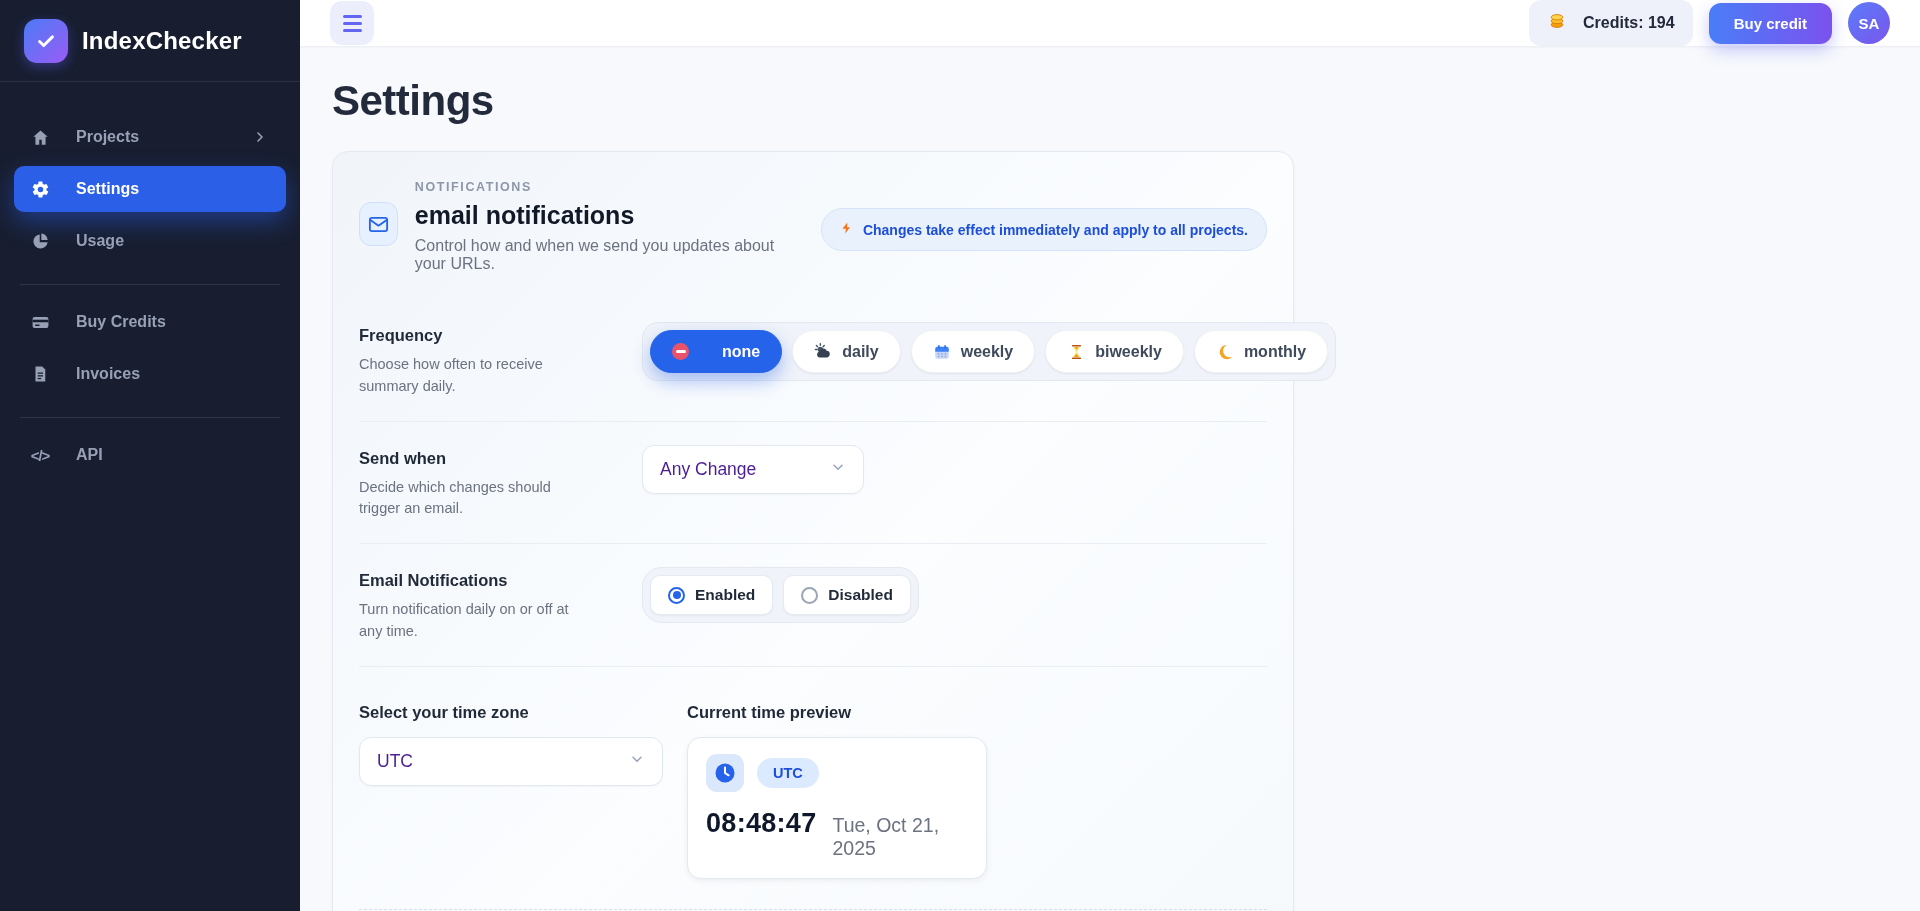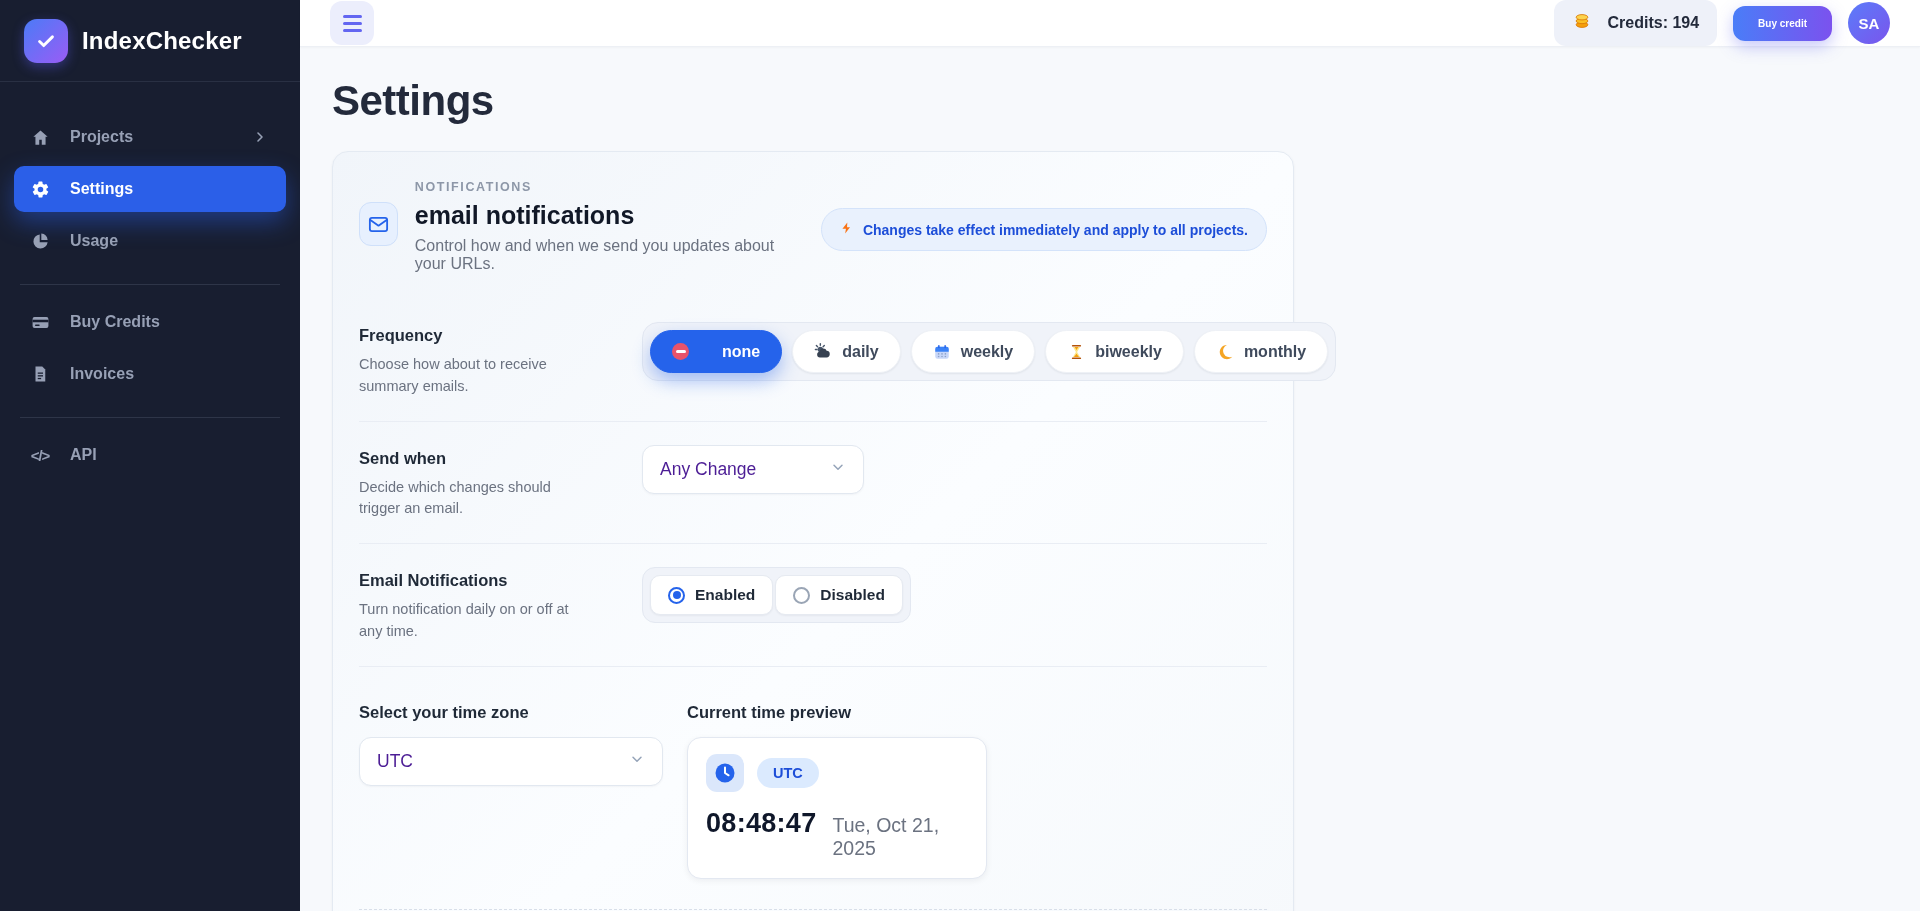--- a/index.html
+++ b/index.html
@@ -23,21 +23,21 @@
   }
   .brand-logo {
     width: 44px; height: 44px; border-radius: 13px;
     background: linear-gradient(135deg, #4b7bf7 0%, #9a5cf5 100%);
     display: flex; align-items: center; justify-content: center;
     box-shadow: 0 4px 12px rgba(90,90,240,.4);
   }
   .brand-name { color: #ffffff; font-size: 24px; font-weight: 800; letter-spacing: .2px; }
   .nav { padding: 32px 14px 0; display: flex; flex-direction: column; }
   .nav-item {
-    height: 46px; display: flex; align-items: center; gap: 20px;
+    height: 46px; display: flex; align-items: center; gap: 26px;
     padding: 0 16px; border-radius: 10px; cursor: pointer;
     color: #97a0b5; font-size: 16px; font-weight: 600; margin-bottom: 6px;
   }
   .nav-item .nav-icon { width: 20px; height: 20px; display: flex; align-items: center; justify-content: center; }
   .nav-item svg { display: block; }
   .nav-item.active {
     background: #2b5fe8; color: #ffffff;
     box-shadow: 0 10px 24px rgba(43,95,232,.45);
   }
   .nav-item .spacer { flex: 1; }
@@ -60,21 +60,21 @@
   .hamburger-btn span { width: 19px; height: 3px; border-radius: 2px; background: #6366f1; }
   .topbar-right { margin-left: auto; display: flex; align-items: center; gap: 16px; }
   .credits-pill {
     display: flex; align-items: center; gap: 16px;
     background: #eef1f9; border-radius: 12px; padding: 11px 18px;
     font-size: 16px; font-weight: 700; color: #232a3b;
   }
   .buy-credit-btn {
     border: none; cursor: pointer;
     background: linear-gradient(90deg, #4a7df8 0%, #7b52ee 100%);
-    color: #fff; font-weight: 700; font-size: 10px;
+    color: #fff; font-weight: 700; font-size: 15px;
     padding: 12px 25px; border-radius: 12px;
     box-shadow: 0 6px 16px rgba(99,102,241,.35);
     font-family: inherit;
   }
   .avatar {
     width: 42px; height: 42px; border-radius: 50%;
     background: linear-gradient(135deg, #5b7cfa 0%, #7a55ec 100%);
     color: #fff; font-weight: 700; font-size: 15px;
     display: flex; align-items: center; justify-content: center; cursor: pointer;
   }
@@ -151,22 +151,22 @@
     width: 222px; height: 49px; padding: 0 17px;
     background: #ffffff; border: 1px solid #e2e8f0; border-radius: 12px;
     font-size: 17.5px; color: #4c1d95; cursor: pointer;
     box-shadow: 0 1px 2px rgba(16,24,40,.04);
     font-family: inherit;
   }
   .select-box.wide { width: 304px; }
 
   
   .radio-group {
-    display: inline-flex; gap: 2px; padding: 7px;
-    background: #f0f3f9; border: 1px solid #e3e8f1; border-radius: 13px;
+    display: inline-flex; gap: 10px; padding: 7px;
+    background: #f0f3f9; border: 1px solid #e3e8f1; border-radius: 20px;
   }
   .radio-pill {
     display: flex; align-items: center; gap: 10px;
     background: #ffffff; border: 1px solid #e6eaf1; border-radius: 10px;
     padding: 10px 17px; cursor: pointer;
     font-size: 15.5px; font-weight: 600; color: #1f2937;
     box-shadow: 0 1px 2px rgba(16,24,40,.05);
   }
   .radio-dot { width: 17px; height: 17px; border-radius: 50%; border: 2px solid #9aa5b5; position: relative; }
   .radio-dot.checked { border-color: #2563eb; }
@@ -333,21 +333,21 @@
           </span>
           <span>Changes take effect immediately and apply to all projects.</span>
         </div>
       </div>
 
       <div class="card-body">
 
         <div class="setting-row">
           <div>
             <div class="row-label">Frequency</div>
-            <div class="row-desc">Choose how about to receive summary emails.</div>
+            <div class="row-desc">Choose how often to receive summary daily.</div>
           </div>
           <div class="segmented">
             <button class="seg-btn active">
               <span class="no-entry"></span>
               <span>none</span>
             </button>
             <button class="seg-btn">
               <span class="seg-icon">
                 <svg width="19" height="19" viewBox="0 0 24 24">
                     <g stroke="#475569" stroke-width="1.8" stroke-linecap="round">

